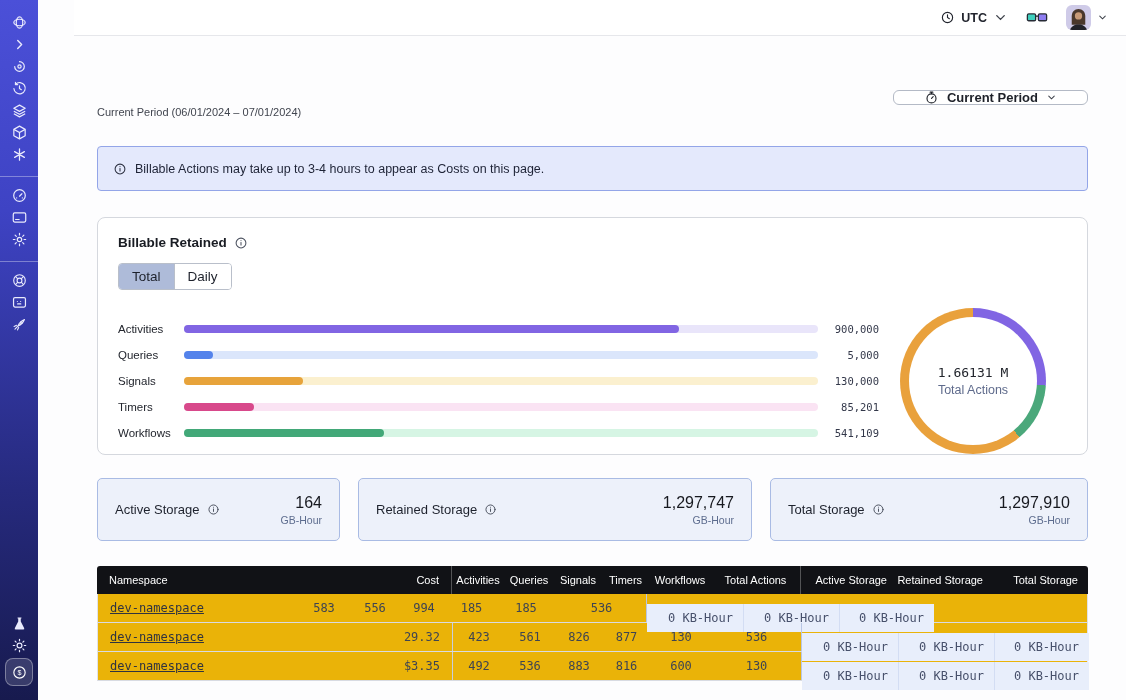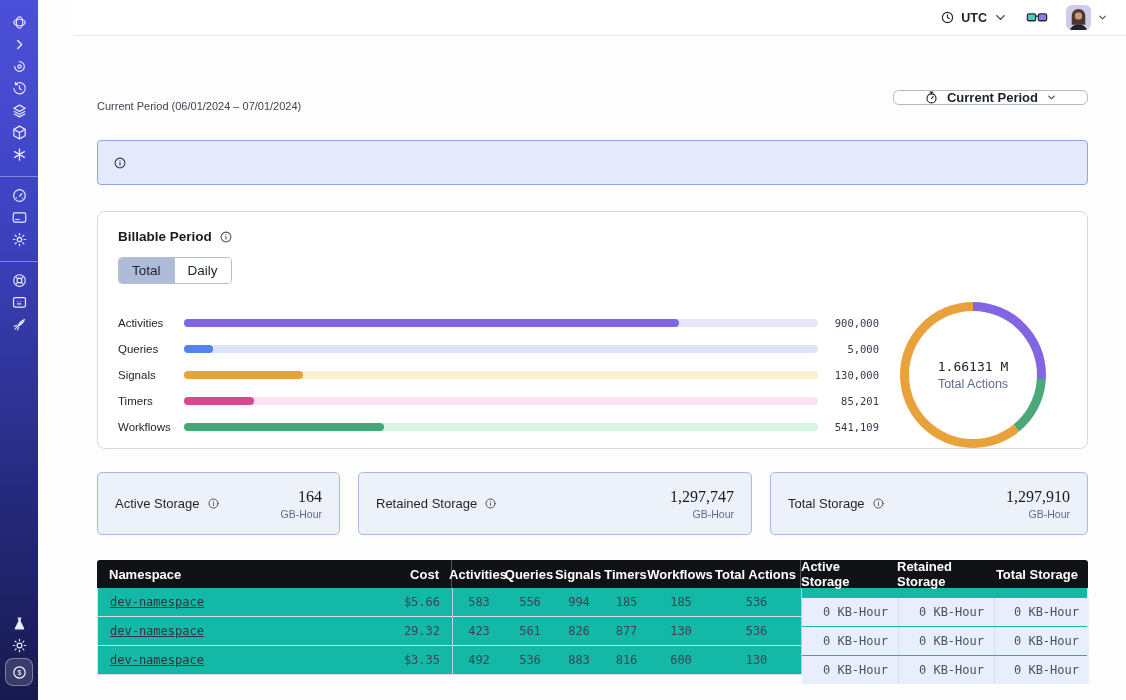--- a/index.html
+++ b/index.html
@@ -30,21 +30,21 @@
   .tz svg { width:15px; height:15px; }
   .chev { width:11px; height:11px; color:#3c4049; }
   .glasses { width:22px; height:18px; cursor:pointer; }
   .avatar-wrap { display:flex; align-items:center; gap:6px; cursor:pointer; }
   .avatar { width:25px; height:25px; border-radius:6px; overflow:hidden; }
 
   .content { flex:1; padding:0 38px 0 59px; overflow:hidden; }
 
   .page-head { display:flex; justify-content:space-between; align-items:flex-start; margin-top:52px; }
   h1.title { font-size:27px; font-weight:700; color:#16181d; letter-spacing:-.3px; }
-  .subtitle { margin-top:12px; font-size:11px; color:#41454f; }
+  .subtitle { margin-top:18px; font-size:11px; color:#41454f; }
   .period-btn { display:flex; align-items:center; gap:8px; height:15px; padding:0 30px;
     background:#fff; border:1px solid #b4bac6; border-radius:6px; font-size:13px; font-weight:600;
     color:#1d2028; cursor:pointer; margin-top:2px; font-family:inherit; }
   .period-btn svg.sw { width:15px; height:15px; }
 
   .banner { margin-top:28px; height:45px; display:flex; align-items:center; gap:8px;
     padding:0 15px; background:#e4e9fc; border:1px solid #93a5e8; border-radius:4px;
     font-size:12.5px; color:#1e2336; }
   .info-ic { width:14px; height:14px; flex:none; color:#2b3040; }
 
@@ -78,28 +78,28 @@
   .donut-lab { font-size:12.5px; color:#5f6b8c; }
 
   
   .storage-row { margin-top:23px; display:grid; grid-template-columns:243px 394px 318px;
     column-gap:18px; }
   .scard { height:63px; background:#edf1fa; border:1px solid #a9bbe4; border-radius:5px;
     display:flex; align-items:center; justify-content:space-between; padding:0 17px; }
   .scard-label { display:flex; align-items:center; gap:7px; font-size:13px; color:#1e222d; }
   .scard-label .info-ic { color:#4b515f; width:13px; height:13px; }
   .scard-valblock { text-align:right; }
-  .scard-val { font-family:Liberation Serif, serif; font-size:16px; color:#17191f; }
+  .scard-val { font-family:Liberation Sans, sans-serif; font-size:16px; color:#17191f; }
   .scard-unit { font-size:10.5px; color:#5d6c8e; margin-top:2px; }
 
   
   .usage-table { margin-top:25px; width:991px; }
   .thead { display:flex; height:28px; align-items:center; background:#111216; color:#fff;
-    font-size:13px; font-weight:700; border-radius:3px 3px 0 0; }
-  .trow { display:flex; height:29px; align-items:center; background:#14b8a6;
+    font-size:11px; font-weight:400; border-radius:3px 3px 0 0; }
+  .trow { display:flex; height:29px; align-items:center; background:#eab308;
     border-bottom:1px solid #d8dbe2; border-left:1px solid #e0e2e8; border-right:1px solid #e0e2e8;
     font-family:"DejaVu Sans Mono", monospace; font-size:12px; color:#3e4452; }
   .cell { flex:none; height:100%; display:flex; align-items:center; }
   .c0 { width:200px; padding-left:12px; }
   .c1 { width:155px; justify-content:flex-end; padding-right:12px; }
   .c2 { width:52px; } .c3 { width:50px; } .c4 { width:48px; } .c5 { width:47px; }
   .c6 { width:62px; } .c7 { width:90px; }
   .c2,.c3,.c4,.c5,.c6,.c7 { justify-content:center; }
   .c8 { width:96px; } .c9 { width:96px; } .c10 { width:95px; }
   .c8,.c9,.c10 { justify-content:flex-end; padding-right:10px; }
@@ -270,25 +270,26 @@
             </svg>
         </button>
       </div>
 
       <div class="banner">
         <svg class="info-ic" viewBox="0 0 24 24" fill="none" stroke="currentColor" stroke-width="1.8" stroke-linecap="round">
             <circle cx="12" cy="12" r="8.4"></circle>
             <path d="M12 11v4.6"></path>
             <path d="M12 7.9h.01"></path>
           </svg>
+        <span>Billable Actions may take up to 3-4 hours to appear as Costs on this page.</span>
       </div>
 
       <section class="card">
         <div class="card-title">
-          <span>Billable Period</span>
+          <span>Billable Retained</span>
           <svg class="info-ic" viewBox="0 0 24 24" fill="none" stroke="currentColor" stroke-width="1.8" stroke-linecap="round">
               <circle cx="12" cy="12" r="8.4"></circle>
               <path d="M12 11v4.6"></path>
               <path d="M12 7.9h.01"></path>
             </svg>
         </div>
         <div class="seg">
             <div class="seg-tab active">Total</div>
             <div class="seg-tab">Daily</div>
           </div>
@@ -398,21 +399,20 @@
             <div class="cell c7">Total Actions</div>
             <div class="cell c8">Active Storage</div>
             <div class="cell c9">Retained Storage</div>
             <div class="cell c10">Total Storage</div>
           </div>
         <div id="tbody">
             <div class="trow">
               <div class="cell c0">
                 <span class="ns-link">dev-namespace</span>
               </div>
-              <div class="cell c1">$5.66</div>
               <div class="cell c2">583</div>
               <div class="cell c3">556</div>
               <div class="cell c4">994</div>
               <div class="cell c5">185</div>
               <div class="cell c6">185</div>
               <div class="cell c7">536</div>
               <div class="cell c8">0 KB-Hour</div>
               <div class="cell c9">0 KB-Hour</div>
               <div class="cell c10">0 KB-Hour</div>
             </div>

